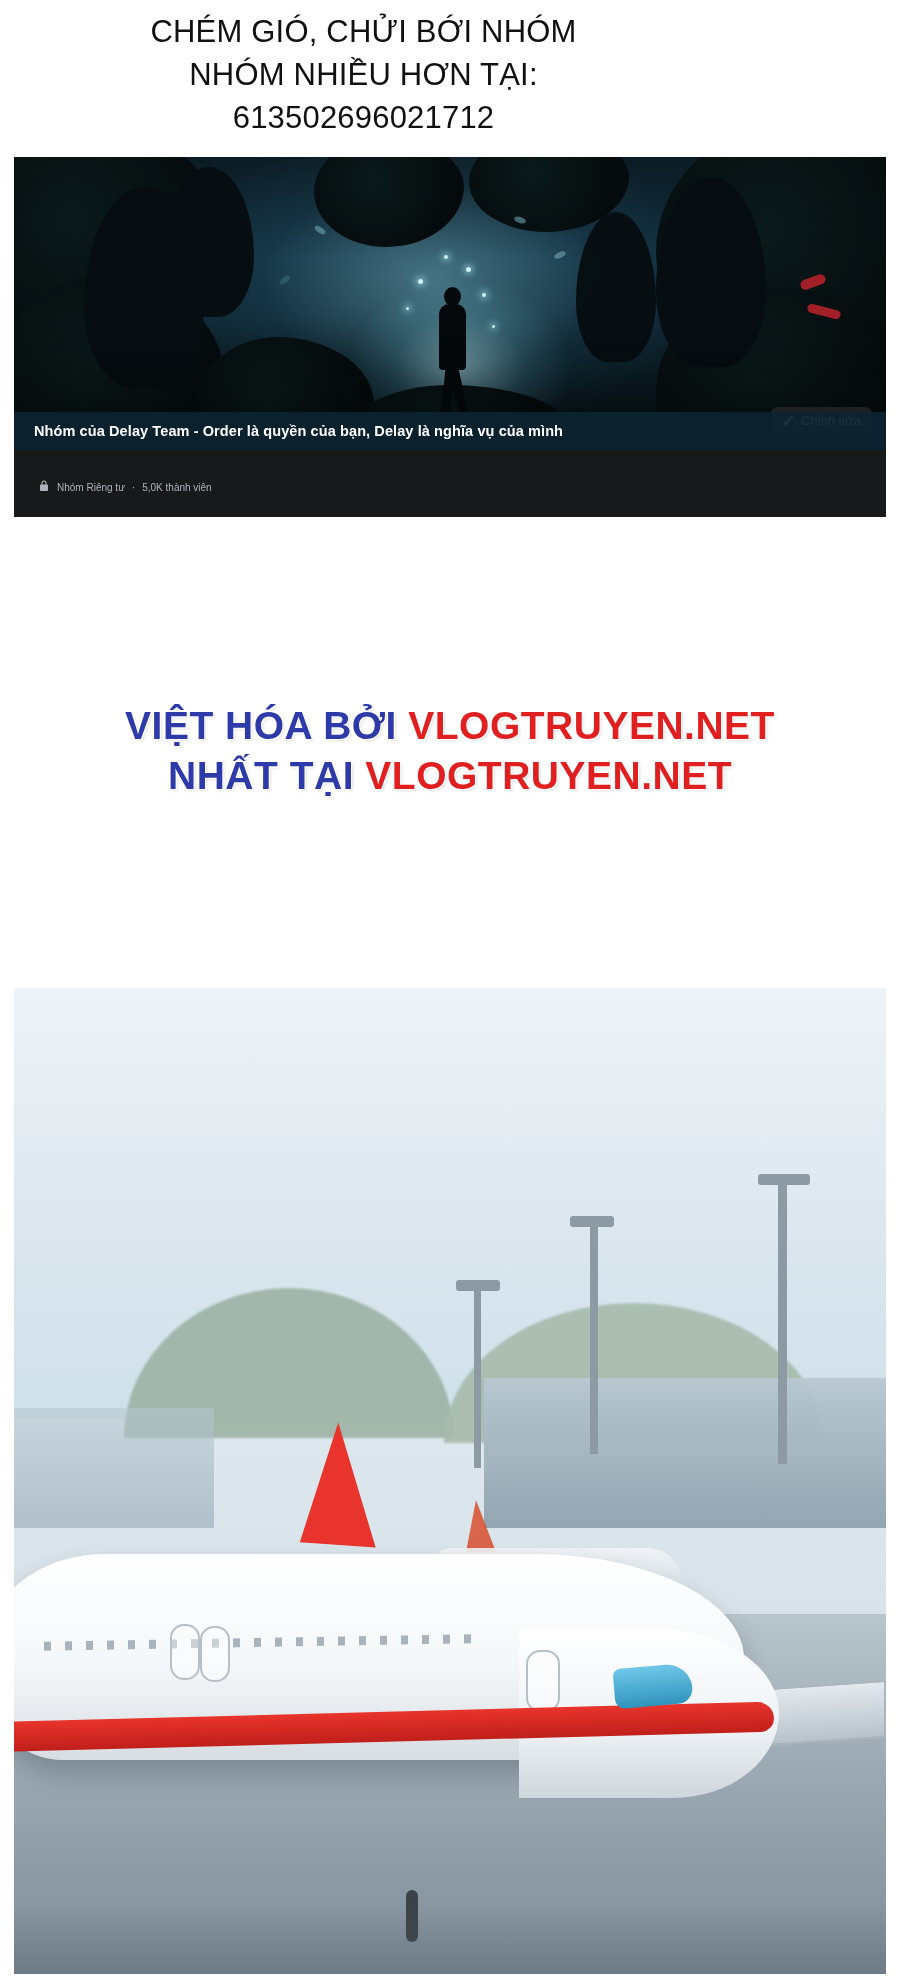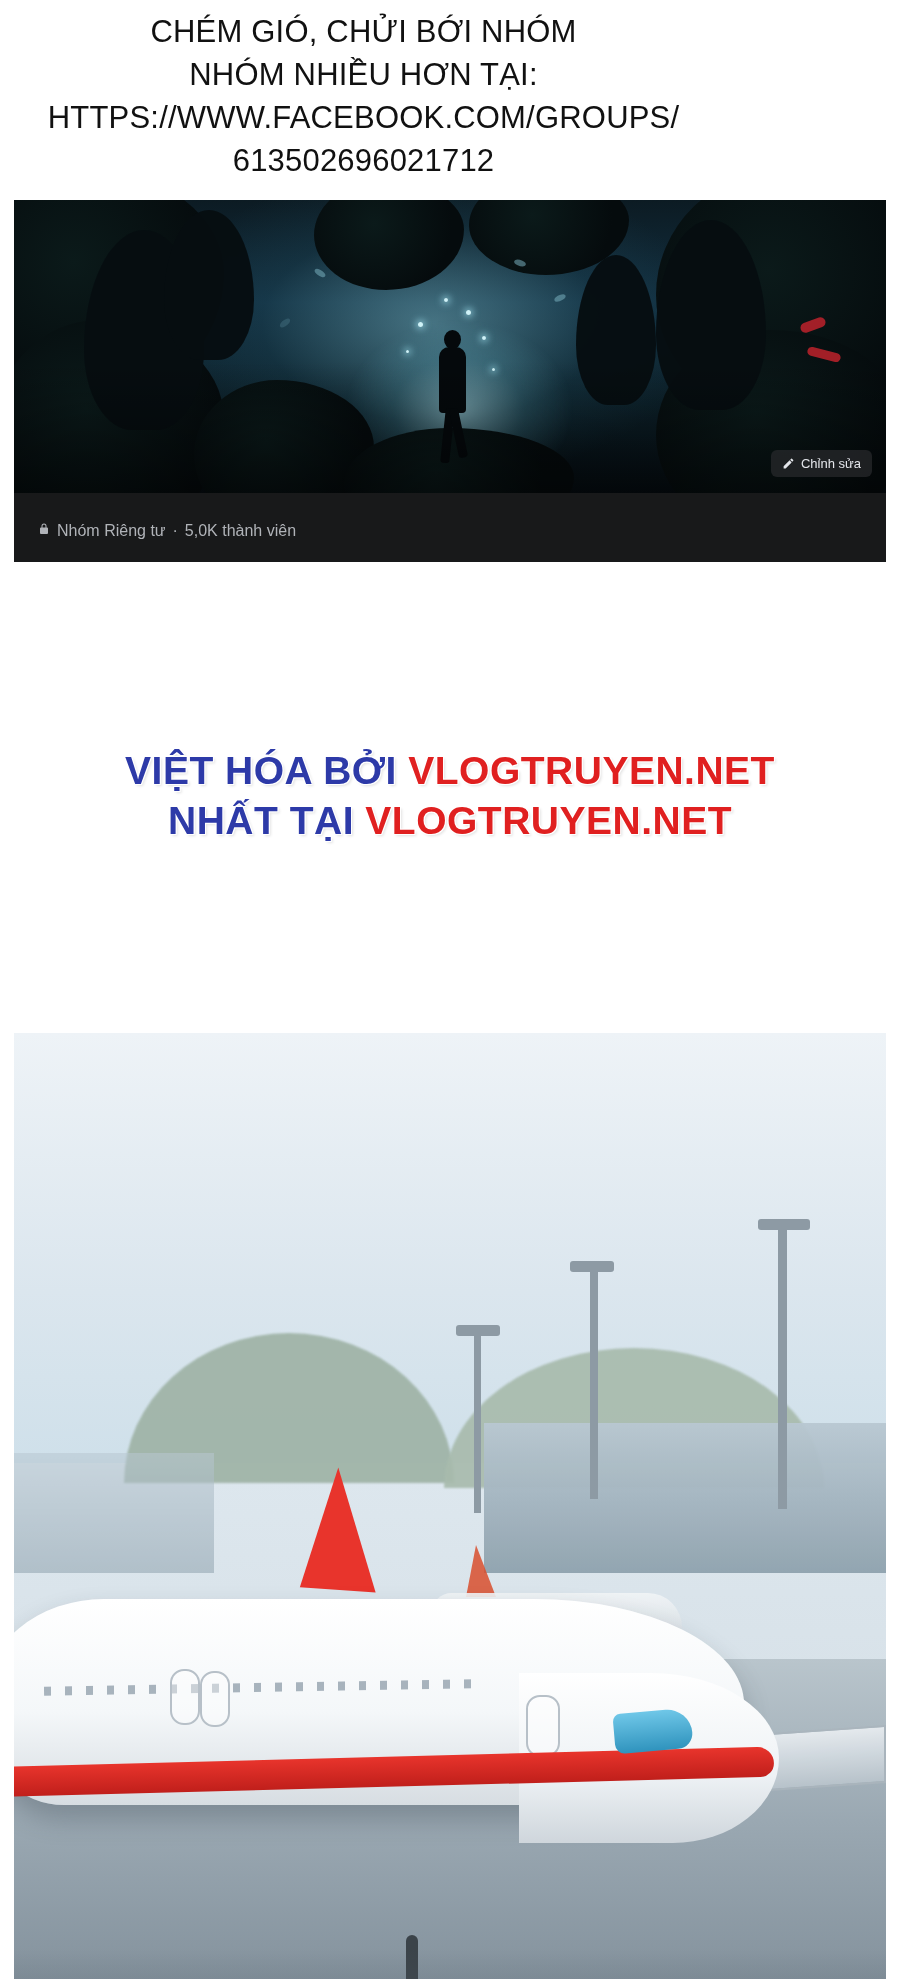--- a/index.html
+++ b/index.html
@@ -124,21 +124,21 @@
     font-weight: 700;
     line-height: 31px;
     color: #e4e6eb;
     max-width: 330px;
   }
   .group-meta {
     margin-top: 11px;
     display: flex;
     align-items: center;
     gap: 7px;
-    font-size: 16px;
+    font-size: 10px;
     color: #b0b3b8;
   }
   .lock-icon { display:block; }
 
   
   .watermark-panel {
     width: 872px;
     margin: 16px auto;
     height: 435px;
     background: #ffffff;
@@ -306,21 +306,20 @@
     position: absolute; left: 0; bottom: 0; width: 872px; height: 70px;
     background: linear-gradient(180deg, rgba(120,132,142,0) 0%, rgba(80,90,99,0.35) 100%);
   }
 </style>
 </head>
 <body>
 
 <div class="promo">
   <div class="promo-line">CHÉM GIÓ, CHỬI BỚI NHÓM</div>
   <div class="promo-line">NHÓM NHIỀU HƠN TẠI:</div>
-  <div class="promo-line">HTTPS://WWW.FACEBOOK.COM/GROUPS/</div>
   <div class="promo-line">613502696021712</div>
 </div>
 
 <div class="fb-card">
 
   <div class="cover">
     <div class="cover-art">
       <div class="sky"></div>
       <div class="glow"></div>
 
@@ -366,20 +365,21 @@
 
     <div class="edit-btn">
       <span>
         <svg width="13" height="13" viewBox="0 0 24 24" fill="#e4e6eb">
           <path d="M3 17.25V21h3.75L17.81 9.94l-3.75-3.75L3 17.25zM20.71 7.04a1 1 0 0 0 0-1.41l-2.34-2.34a1 1 0 0 0-1.41 0l-1.83 1.83 3.75 3.75 1.83-1.83z"></path>
         </svg>
       </span>
       <span>Chỉnh sửa</span>
     </div>
 
+    <div class="cover-caption">Nhóm của Delay Team - Order là quyền của bạn, Delay là nghĩa vụ của mình</div>
   </div>
 
   <div class="card-body">
     <div class="group-meta">
       <span class="lock-icon">
         <svg width="12" height="14" viewBox="0 0 24 24" fill="#b0b3b8">
           <path d="M12 1a5 5 0 0 0-5 5v3H6a2 2 0 0 0-2 2v9a2 2 0 0 0 2 2h12a2 2 0 0 0 2-2v-9a2 2 0 0 0-2-2h-1V6a5 5 0 0 0-5-5zm-3 5a3 3 0 1 1 6 0v3H9V6z"></path>
         </svg>
       </span>
       <span>Nhóm Riêng tư</span>

